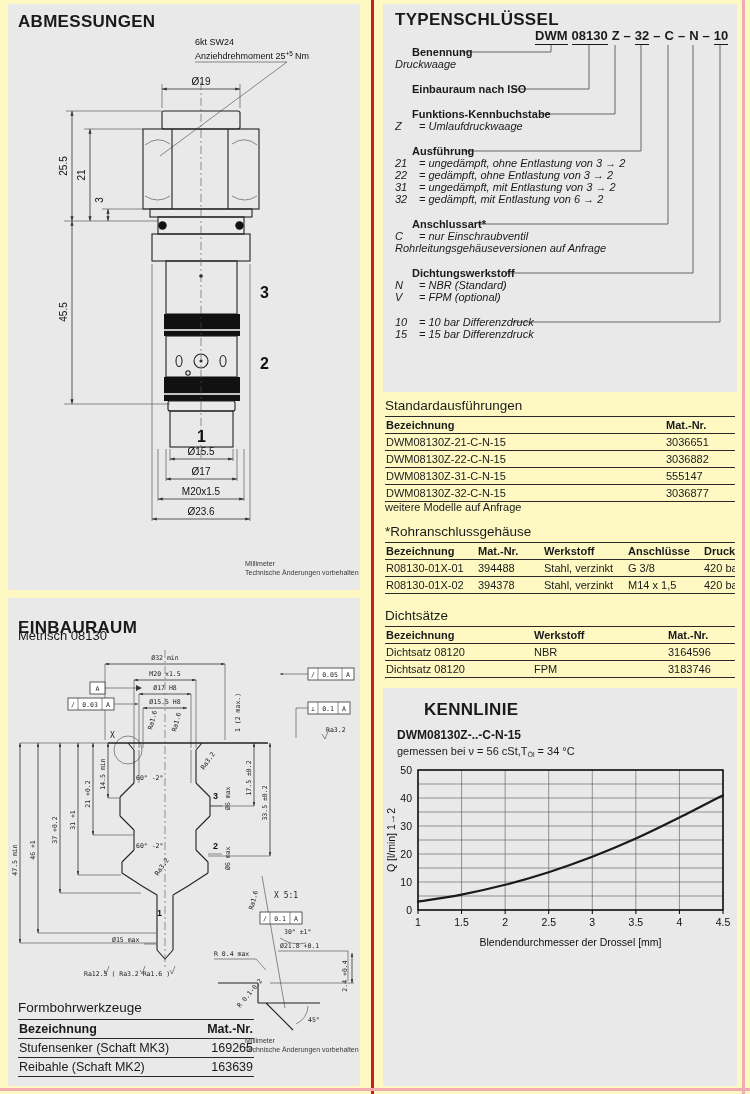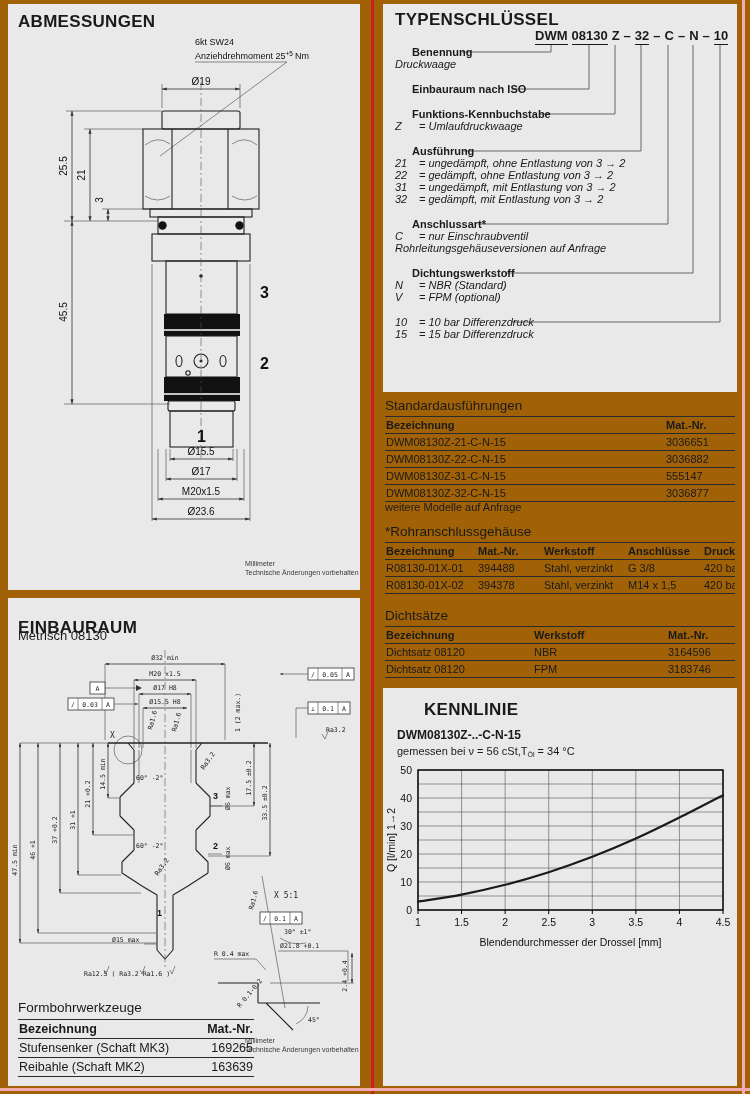--- a/index.html
+++ b/index.html
@@ -1,16 +1,16 @@
 <!DOCTYPE html>
 <html><head>
 <meta charset="utf-8">
 <style>
   html,body{margin:0;padding:0;background:#fff;}
-  .page{position:relative;width:750px;height:1094px;background:#a16207;overflow:hidden;
+  .page{position:relative;width:750px;height:1094px;background:#fef9c3;overflow:hidden;
         font-family:"Liberation Sans",sans-serif;color:#1a1a1a;}
   .abs{position:absolute;}
   .panel{position:absolute;background:#e9e9e9;}
   .sec-title{font-size:17px;font-weight:bold;letter-spacing:.3px;}
   .sub-title{font-size:13px;}
   .divider-red{position:absolute;left:371px;top:0;width:3px;height:1094px;background:#cf1b24;}
   .edge-pink-r{position:absolute;left:742px;top:0;width:3px;height:1094px;background:#f2aab3;}
   .edge-pink-b{position:absolute;left:0;top:1088px;width:750px;height:3px;background:#f2aab3;}
 
   
@@ -333,21 +333,21 @@
       </div>
       <div class="ts-group">
         <div class="ts-heading">Funktions-Kennbuchstabe</div>
         <div class="ts-line"><span class="ts-k">Z</span><span>= Umlaufdruckwaage</span></div>
       </div>
       <div class="ts-group">
         <div class="ts-heading">Ausführung</div>
         <div class="ts-line"><span class="ts-k">21</span><span>= ungedämpft, ohne Entlastung von 3 → 2</span></div>
         <div class="ts-line"><span class="ts-k">22</span><span>= gedämpft, ohne Entlastung von 3 → 2</span></div>
         <div class="ts-line"><span class="ts-k">31</span><span>= ungedämpft, mit Entlastung von 3 → 2</span></div>
-        <div class="ts-line"><span class="ts-k">32</span><span>= gedämpft, mit Entlastung von 3 → 2</span></div>
+        <div class="ts-line"><span class="ts-k">32</span><span>= gedämpft, mit Entlastung von 6 → 2</span></div>
       </div>
       <div class="ts-group">
         <div class="ts-heading">Anschlussart*</div>
         <div class="ts-line"><span class="ts-k">C</span><span>= nur Einschraubventil</span></div>
         <div class="ts-line"><span>Rohrleitungsgehäuseversionen auf Anfrage</span></div>
       </div>
       <div class="ts-group">
         <div class="ts-heading">Dichtungswerkstoff</div>
         <div class="ts-line"><span class="ts-k">N</span><span>= NBR (Standard)</span></div>
         <div class="ts-line"><span class="ts-k">V</span><span>= FPM (optional)</span></div>

